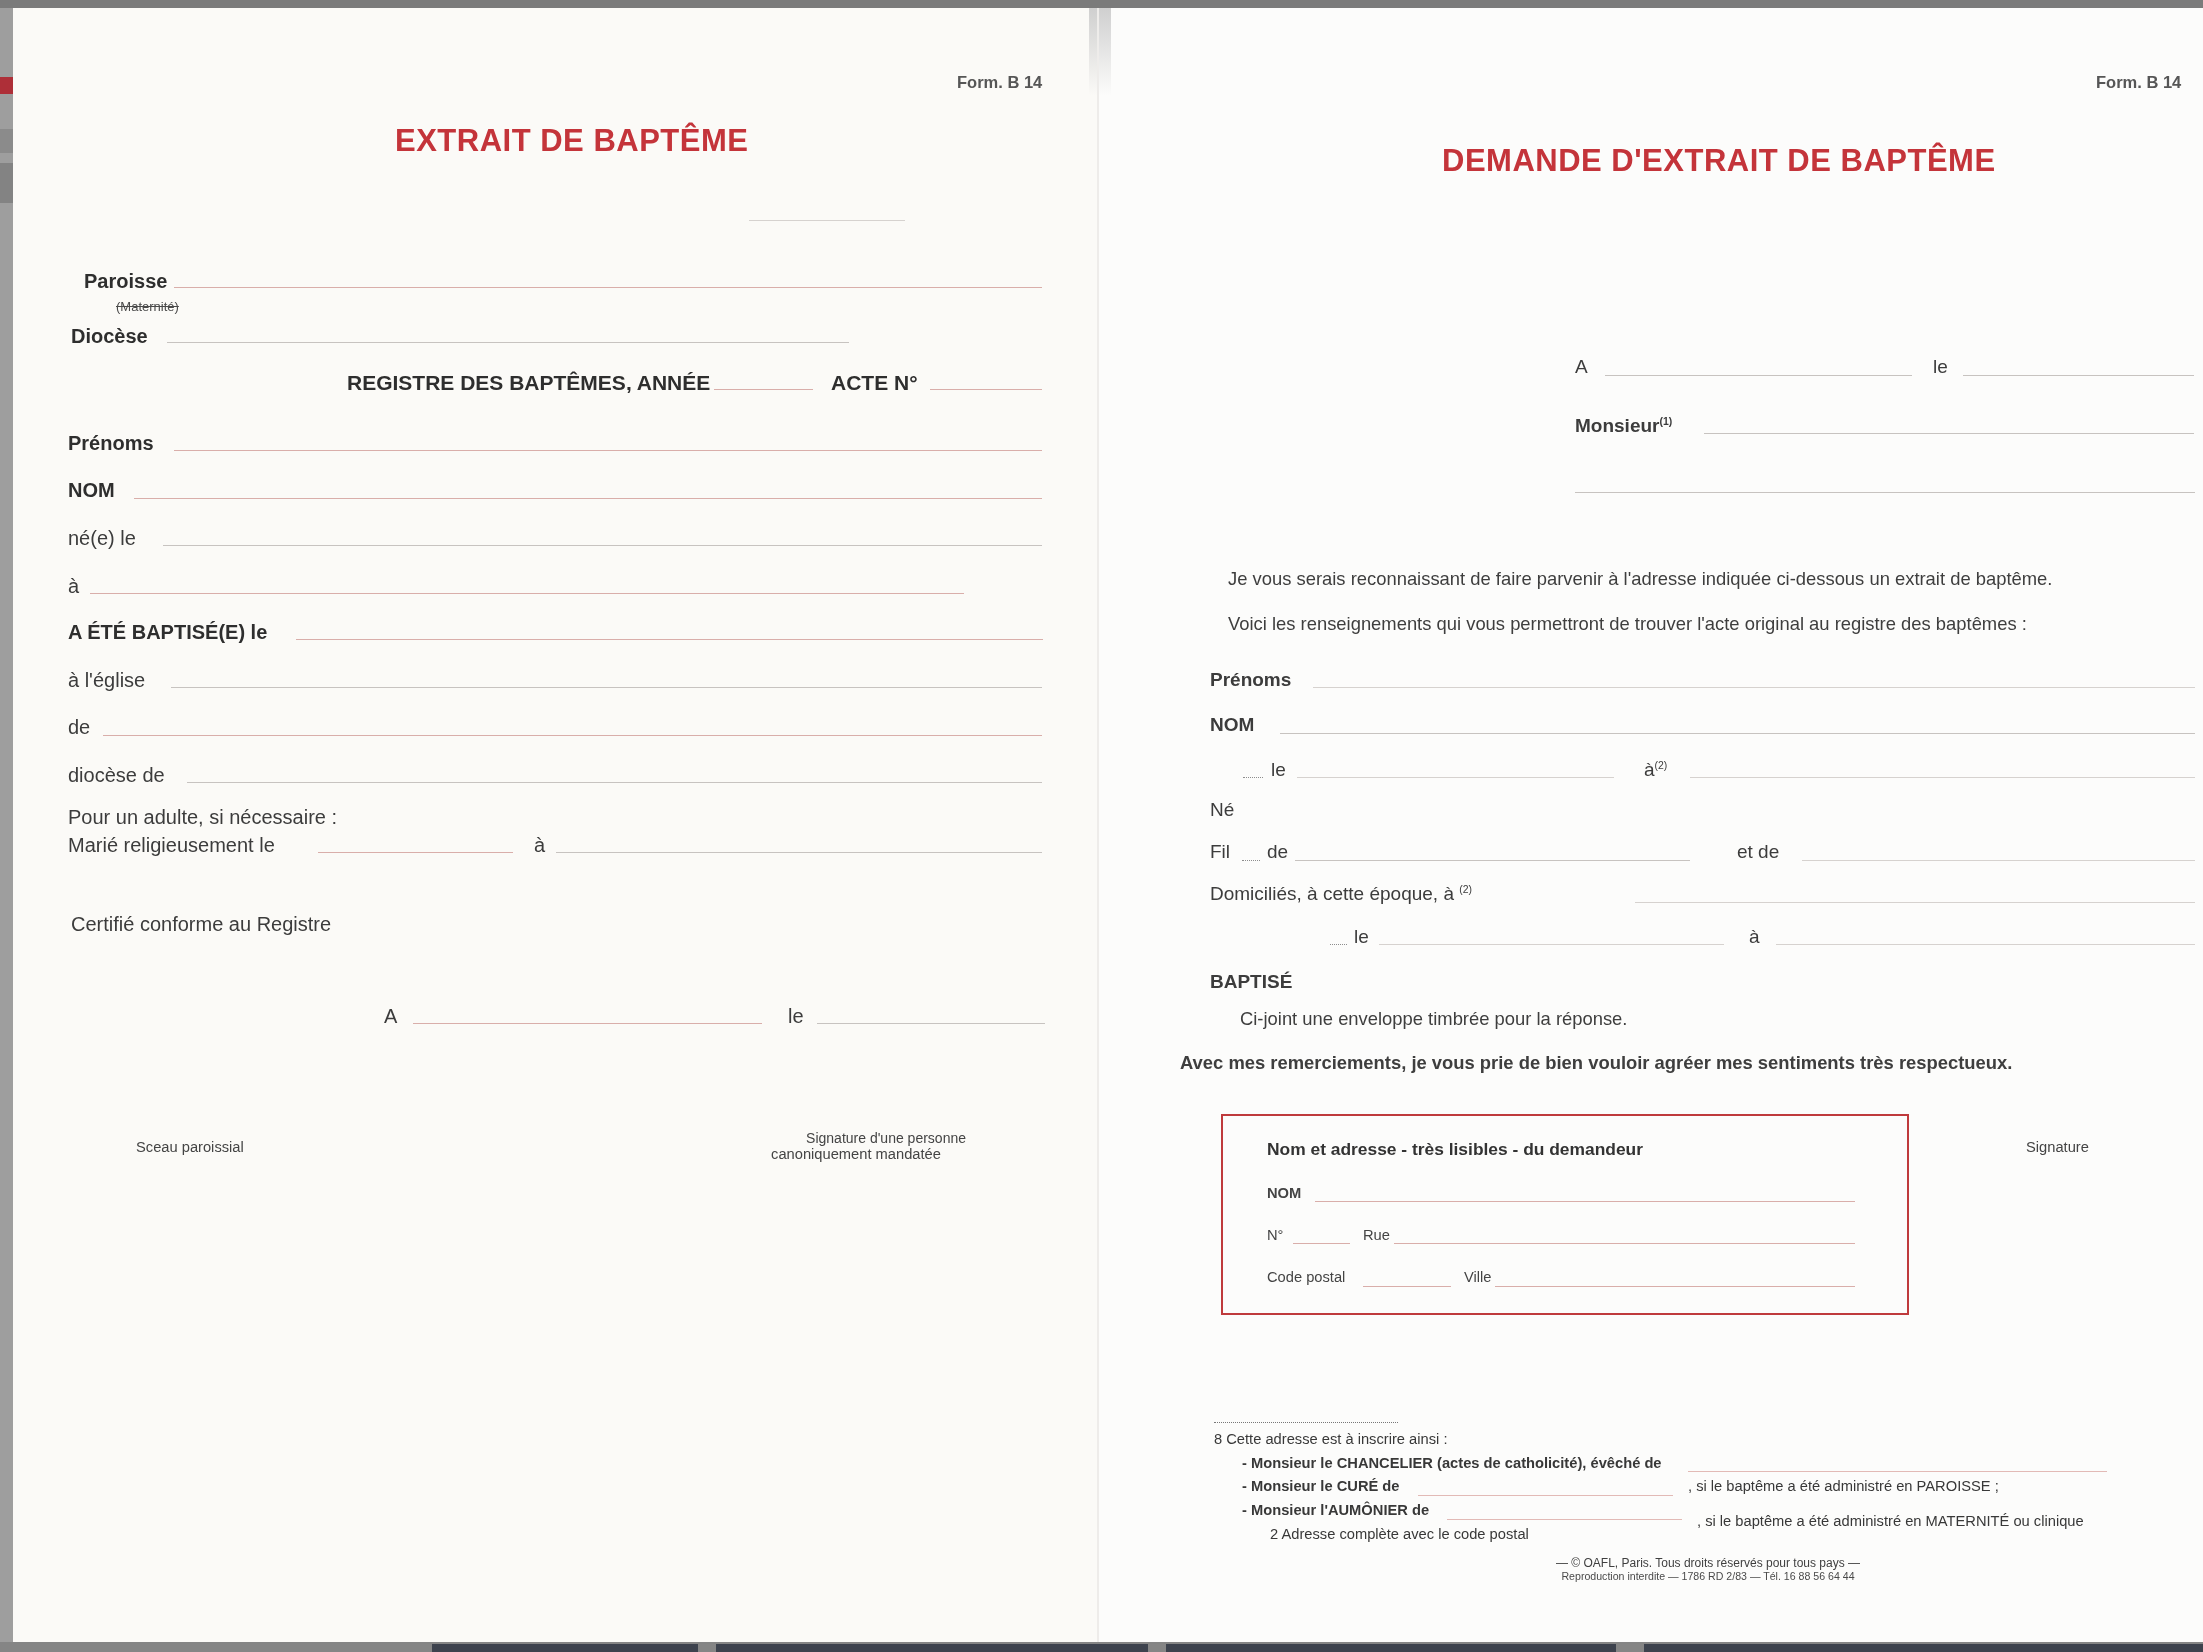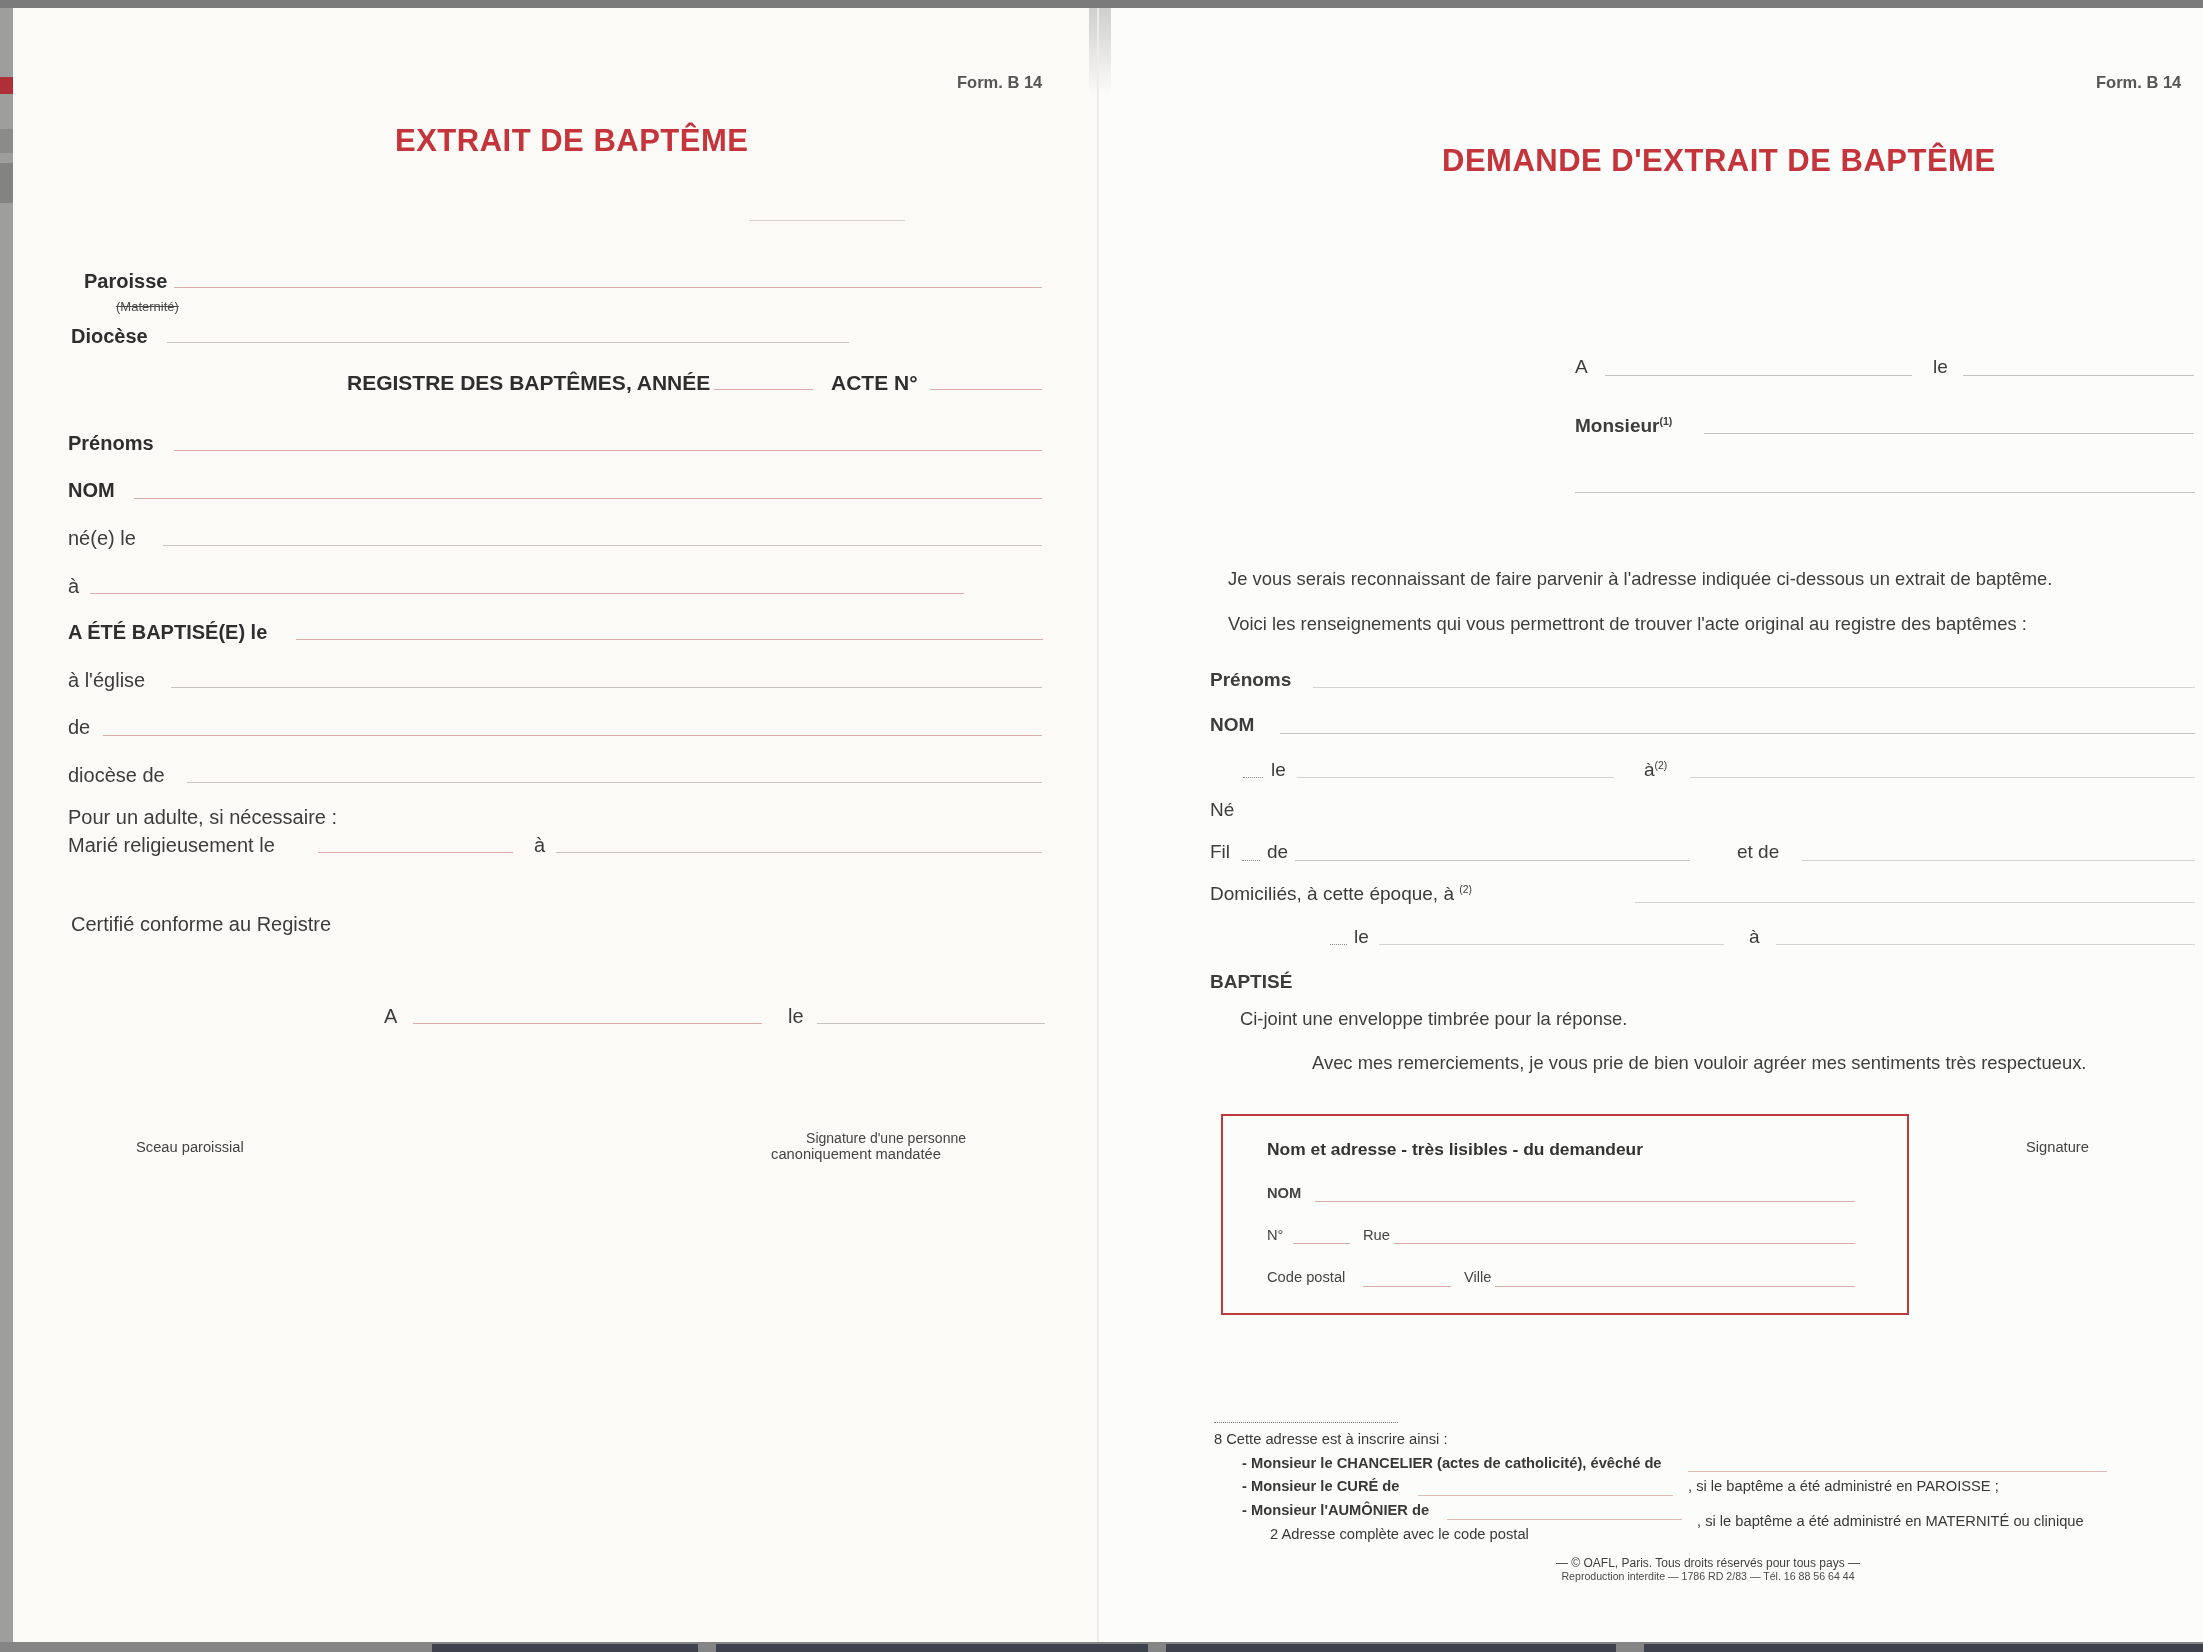--- a/index.html
+++ b/index.html
@@ -156,21 +156,21 @@
 <div class="line lt" style="left:1635px;top:902px;width:560px;"></div>
 
 <div class="R Lb" style="left:1210px;top:971px;text-align:center;">BAPTISÉ</div>
 <div class="line dot" style="left:1330px;top:944px;width:16.5px;"></div>
 <div class="R" style="left:1354px;top:926px;">le</div>
 <div class="line lt" style="left:1379px;top:944px;width:345px;"></div>
 <div class="R" style="left:1749px;top:926px;">à</div>
 <div class="line lt" style="left:1776px;top:944px;width:419px;"></div>
 
 <div class="para" style="left:1240px;top:1008px;">Ci-joint une enveloppe timbrée pour la réponse.</div>
-<div class="para" style="left:1312px;top:1052px;">Avec mes remerciements, je vous prie de bien vouloir agréer mes sentiments très respectueux.</div>
+<div class="para" style="left:1180px;top:1052px;font-weight:bold;">Avec mes remerciements, je vous prie de bien vouloir agréer mes sentiments très respectueux.</div>
 
 <div class="redbox" style="left:1221px;top:1114px;width:684px;height:197px;"></div>
 <div class="R" style="left:1267px;top:1139px;font-size:17.4px;font-weight:bold;color:#333;">Nom et adresse - très lisibles - du demandeur</div>
 <div class="sm Lb" style="left:1267px;top:1185px;font-weight:bold;">NOM</div>
 <div class="line pk" style="left:1315px;top:1201px;width:540px;"></div>
 <div class="sm" style="left:1267px;top:1227px;">N°</div>
 <div class="line pk" style="left:1293px;top:1243px;width:57px;"></div>
 <div class="sm" style="left:1363px;top:1227px;">Rue</div>
 <div class="line pk" style="left:1394px;top:1243px;width:461px;"></div>
 <div class="sm" style="left:1267px;top:1269px;">Code postal</div>

